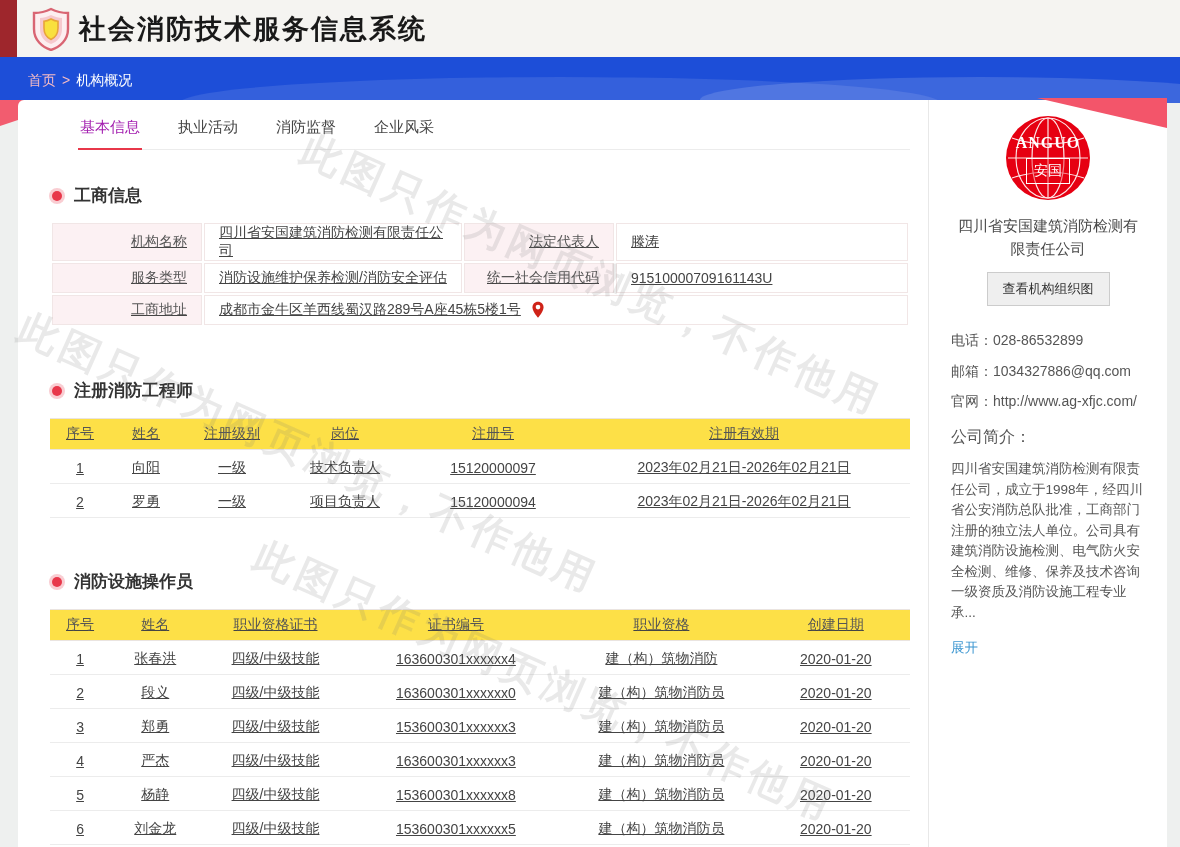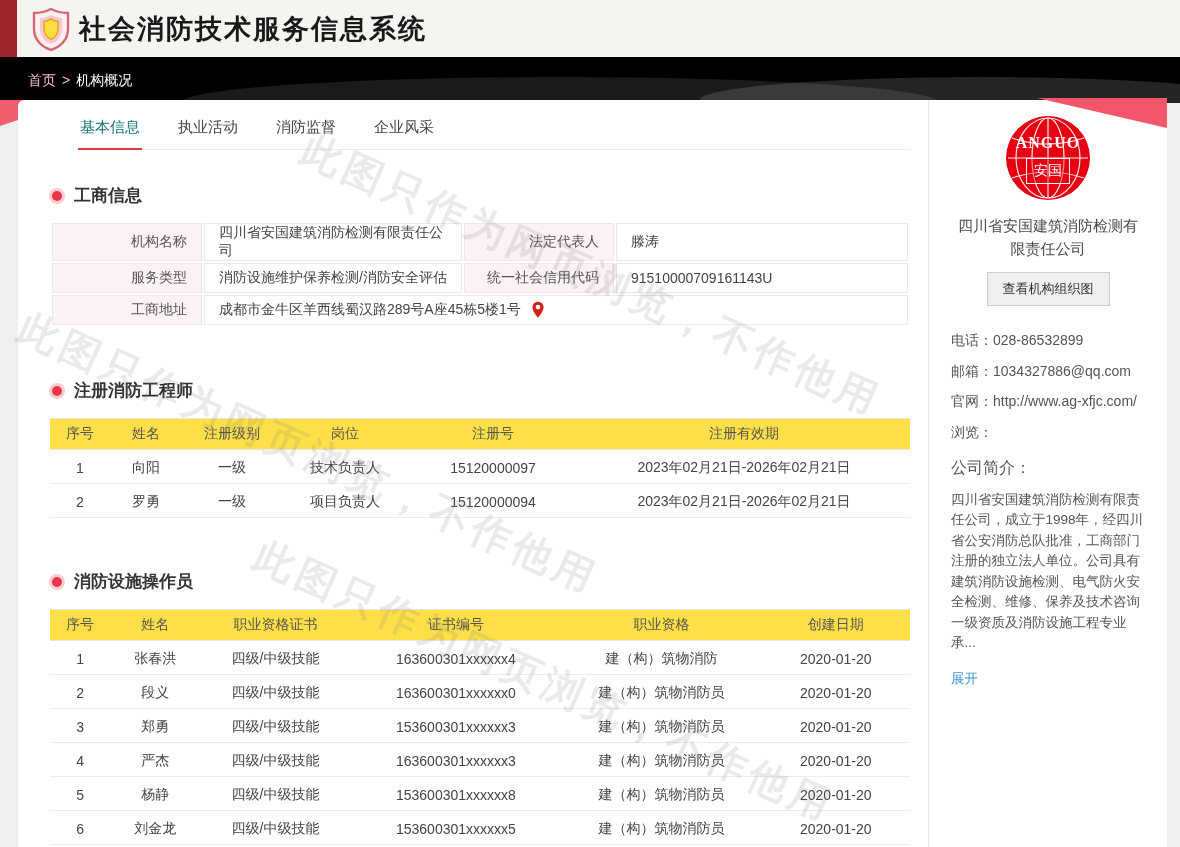--- a/index.html
+++ b/index.html
@@ -10,48 +10,48 @@
   }
   
   .header { height:57px; background:#f5f4f1; position:relative; display:flex; align-items:center; }
   .header-accent { position:absolute; left:0; top:0; width:17px; height:57px; background:#9e262c; }
   .logo-shield { margin-left:31px; width:40px; height:44px; flex:0 0 auto; }
   .site-title {
     margin-left:8px; font-size:27px; font-weight:bold; color:#191919;
     font-family:"Liberation Serif","DejaVu Serif",serif; letter-spacing:2px;
   }
   
-  .banner { height:46px; background:#000000; position:relative; overflow:hidden; z-index:0; }
+  .banner { height:46px; background:#1d4ed8; position:relative; overflow:hidden; z-index:0; }
   .banner::before { content:""; position:absolute; left:180px; bottom:-26px; width:760px; height:52px;
     background:rgba(255,255,255,0.10); border-radius:50%; }
   .banner::after { content:""; position:absolute; right:-80px; bottom:-20px; width:560px; height:46px;
     background:rgba(255,255,255,0.14); border-radius:50%; }
   .breadcrumb { position:absolute; left:28px; top:0; line-height:46px; font-size:14px; z-index:2; }
   .breadcrumb .bc-home { color:#f6bcc4; cursor:pointer; }
   .breadcrumb .bc-sep  { color:#f6bcc4; margin:0 6px; }
   .breadcrumb .bc-cur  { color:#ffffff; }
   .wave-left  { position:absolute; top:100px; left:0; width:78px; height:26px; background:#f25c6f;
     clip-path:polygon(0 0,100% 0,0 100%); z-index:1; }
   .wave-right { position:absolute; top:98px; right:13px; width:130px; height:30px; background:#f3556a;
     clip-path:polygon(100% 0,100% 100%,0 0); z-index:3; }
   
   .content-row { position:relative; z-index:2; display:flex; margin:-3px 13px 0 18px; height:750px; }
   .main-panel { width:910px; background:#fff; border-radius:6px 0 0 0; padding:14px 18px 0 32px; }
   .side-panel { flex:1; background:#fff; border-left:1px solid #e8e8e8; padding:14px 22px 0 22px; }
   
   .tabs { display:flex; gap:34px; margin-left:28px; border-bottom:1px solid #ececec; }
   .tab { font-size:15px; color:#454545; padding:4px 2px 11px; cursor:pointer; }
-  .tab.active { color:#0f766e; border-bottom:2px solid #e8374a; margin-bottom:-1px; }
+  .tab.active { color:#a21caf; border-bottom:2px solid #e8374a; margin-bottom:-1px; }
   
   .section-title { display:flex; align-items:center; font-size:17px; font-weight:bold; color:#333; }
   .mt1 { margin-top:34px; } .mt2 { margin-top:52px; } .mt3 { margin-top:50px; }
   .dot { width:10px; height:10px; border-radius:50%; background:#e8374a;
     box-shadow:0 0 0 3px rgba(232,55,74,0.25); margin:0 12px 0 2px; }
   
-  table { border-collapse:separate; width:100%; font-size:14px; color:#444; }
+  table { border-collapse:separate; width:100%; font-size:14px; color:#444;text-decoration:underline; }
   .biz-table { margin-top:14px; border-spacing:2px; }
   .biz-table td { border:1px solid #f1e6e6; height:30px; padding:0 14px; background:#fff; }
   .biz-table td.lbl { background:#fcf1f3; text-align:right; color:#555; width:150px; }
   .biz-table td.v1 { width:258px; }
   .biz-table td.lbl2 { width:150px; }
   .addr-cell { display:flex; align-items:flex-end; gap:10px; }
   .pin { width:14px; height:18px; flex:0 0 auto; cursor:pointer; }
   
   .people-table { margin-top:14px; border-spacing:0 2px; text-align:center; }
   .people-table th { background:#fde047; font-weight:normal; color:#555; height:32px;
@@ -279,24 +279,20 @@
         <span class="c-val">028-86532899</span>
       </div>
       <div class="contact-row">
         <span class="c-lbl">邮箱：</span>
         <span class="c-val">1034327886@qq.com</span>
       </div>
       <div class="contact-row">
         <span class="c-lbl">官网：</span>
         <span class="c-val linkish">http://www.ag-xfjc.com/</span>
       </div>
-      <div class="contact-row">
-        <span class="c-lbl">浏览：</span>
-        <span class="c-val"></span>
-      </div>
     </div>
 
     <div class="intro-title">公司简介：</div>
     <div class="intro-text">四川省安国建筑消防检测有限责任公司，成立于1998年，经四川省公安消防总队批准，工商部门注册的独立法人单位。公司具有建筑消防设施检测、电气防火安全检测、维修、保养及技术咨询一级资质及消防设施工程专业承...</div>
     <span class="expand">展开</span>
   </div>
 </div>
 
 <div class="watermarks">
   <span class="wm wm1">此图只作为网页浏览，不作他用</span>

